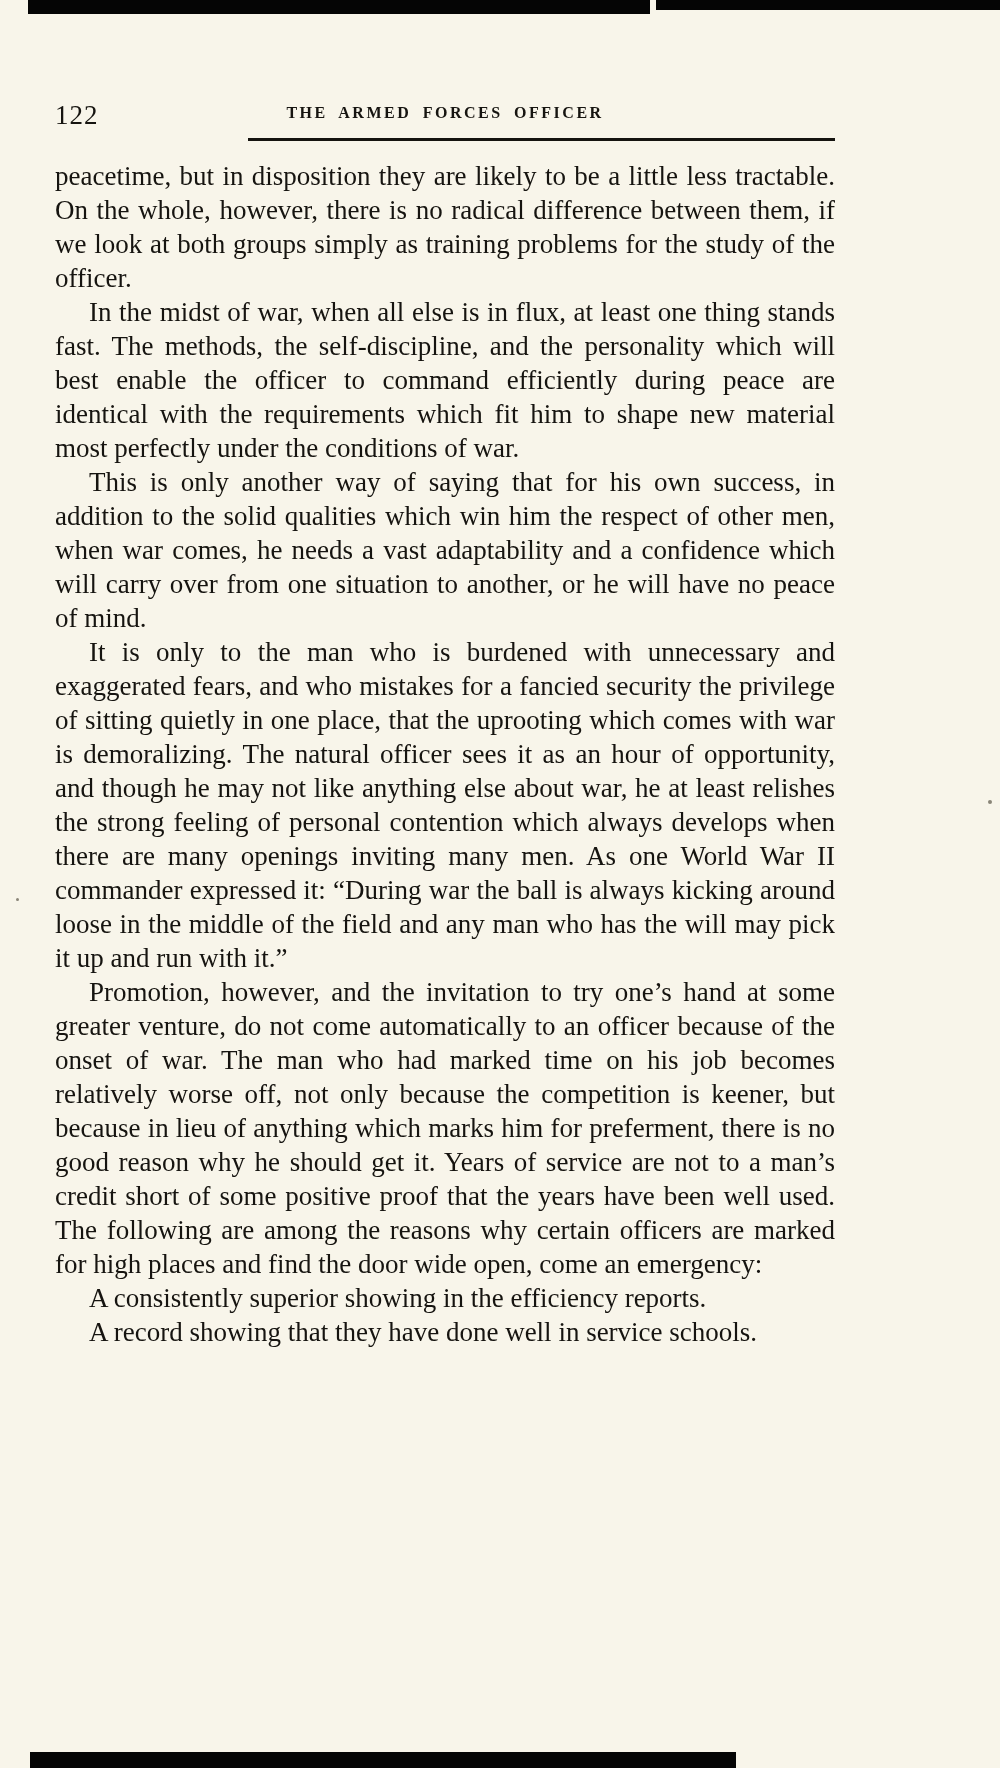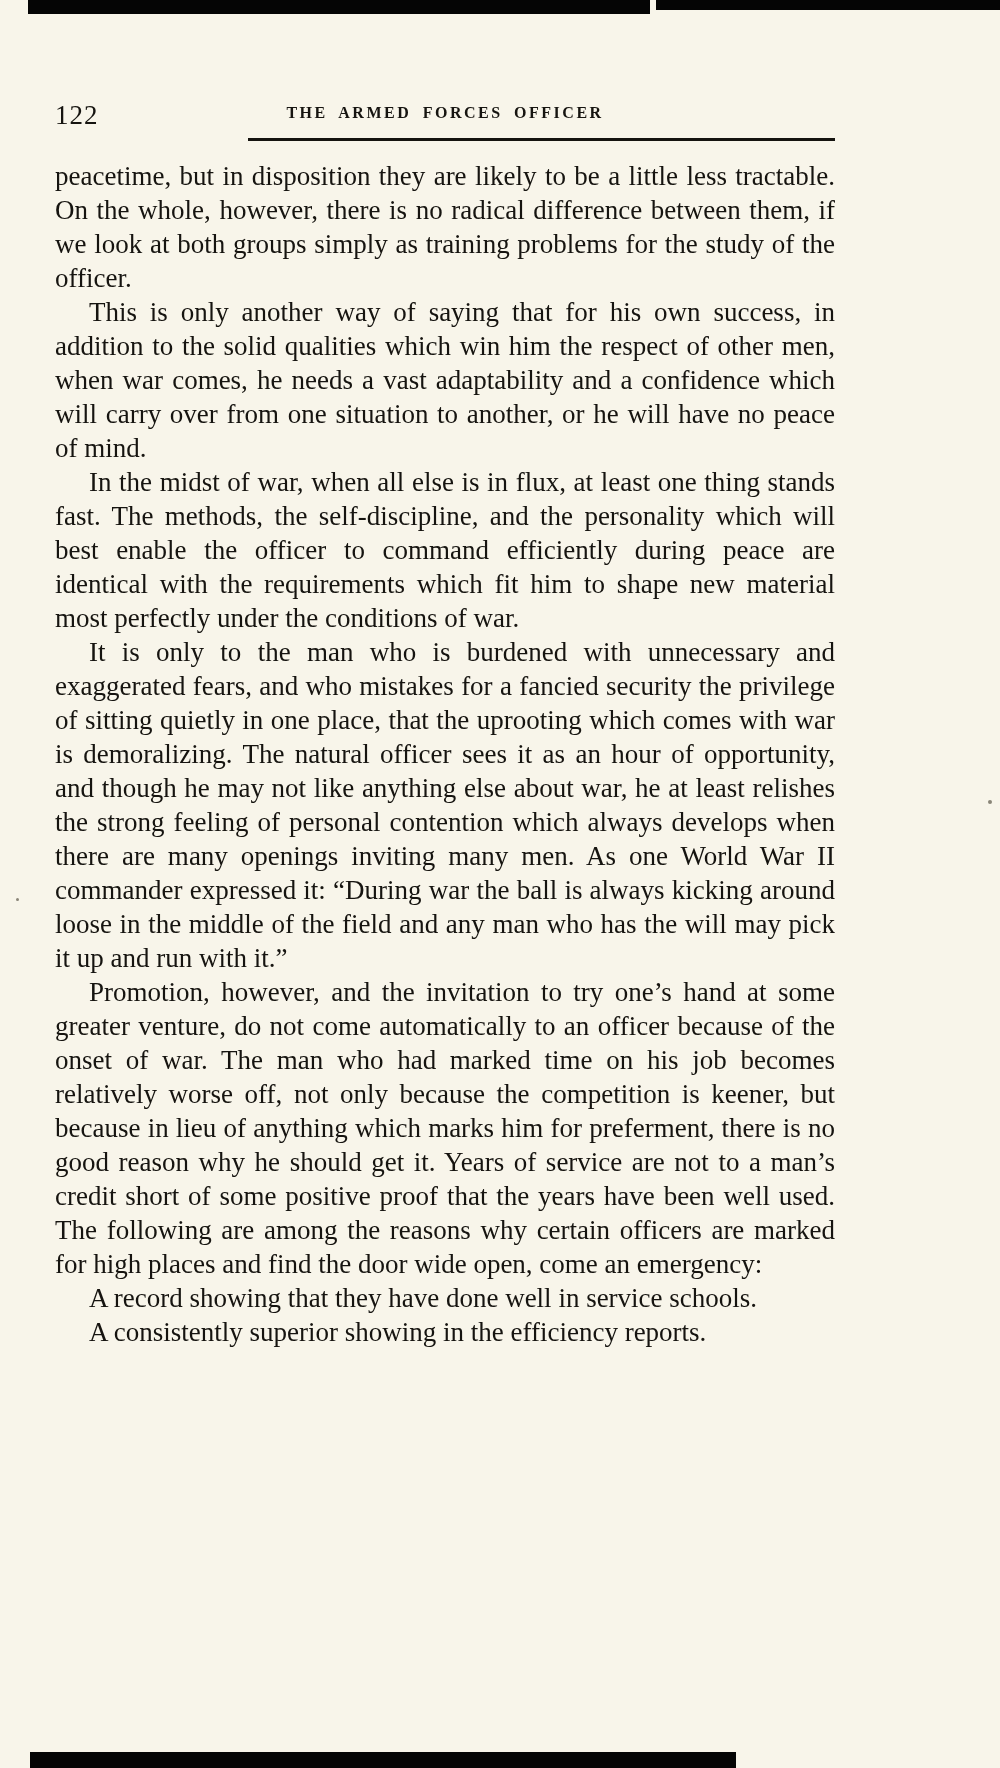--- a/index.html
+++ b/index.html
@@ -97,22 +97,22 @@
   <div class="content">
 
     <div class="header-row">
       <span class="page-num">122</span>
       <span class="running-title">THE ARMED FORCES OFFICER</span>
     </div>
     <div class="header-rule"></div>
 
     <div class="body-text">
       <p class="noindent">peacetime, but in disposition they are likely to be a little less tractable. On the whole, however, there is no radical difference between them, if we look at both groups simply as training problems for the study of the officer.</p>
+      <p>In the midst of war, when all else is in flux, at least one thing stands fast. The methods, the self-discipline, and the personality which will best enable the officer to command efficiently during peace are identical with the requirements which fit him to shape new material most perfectly under the conditions of war.</p>
       <p>This is only another way of saying that for his own success, in addition to the solid qualities which win him the respect of other men, when war comes, he needs a vast adaptability and a confidence which will carry over from one situation to another, or he will have no peace of mind.</p>
-      <p>In the midst of war, when all else is in flux, at least one thing stands fast. The methods, the self-discipline, and the personality which will best enable the officer to command efficiently during peace are identical with the requirements which fit him to shape new material most perfectly under the conditions of war.</p>
       <p>It is only to the man who is burdened with unnecessary and exaggerated fears, and who mistakes for a fancied security the privilege of sitting quietly in one place, that the uprooting which comes with war is demoralizing. The natural officer sees it as an hour of opportunity, and though he may not like anything else about war, he at least relishes the strong feeling of personal contention which always develops when there are many openings inviting many men. As one World War II commander expressed it: “During war the ball is always kicking around loose in the middle of the field and any man who has the will may pick it up and run with it.”</p>
       <p>Promotion, however, and the invitation to try one’s hand at some greater venture, do not come automatically to an officer because of the onset of war. The man who had marked time on his job becomes relatively worse off, not only because the competition is keener, but because in lieu of anything which marks him for preferment, there is no good reason why he should get it. Years of service are not to a man’s credit short of some positive proof that the years have been well used. The following are among the reasons why certain officers are marked for high places and find the door wide open, come an emergency:</p>
+      <p>A consistently superior showing in the efficiency reports.</p>
       <p>A record showing that they have done well in service schools.</p>
-      <p>A consistently superior showing in the efficiency reports.</p>
     </div>
 
   </div>
 </div>
 
 </body></html>

